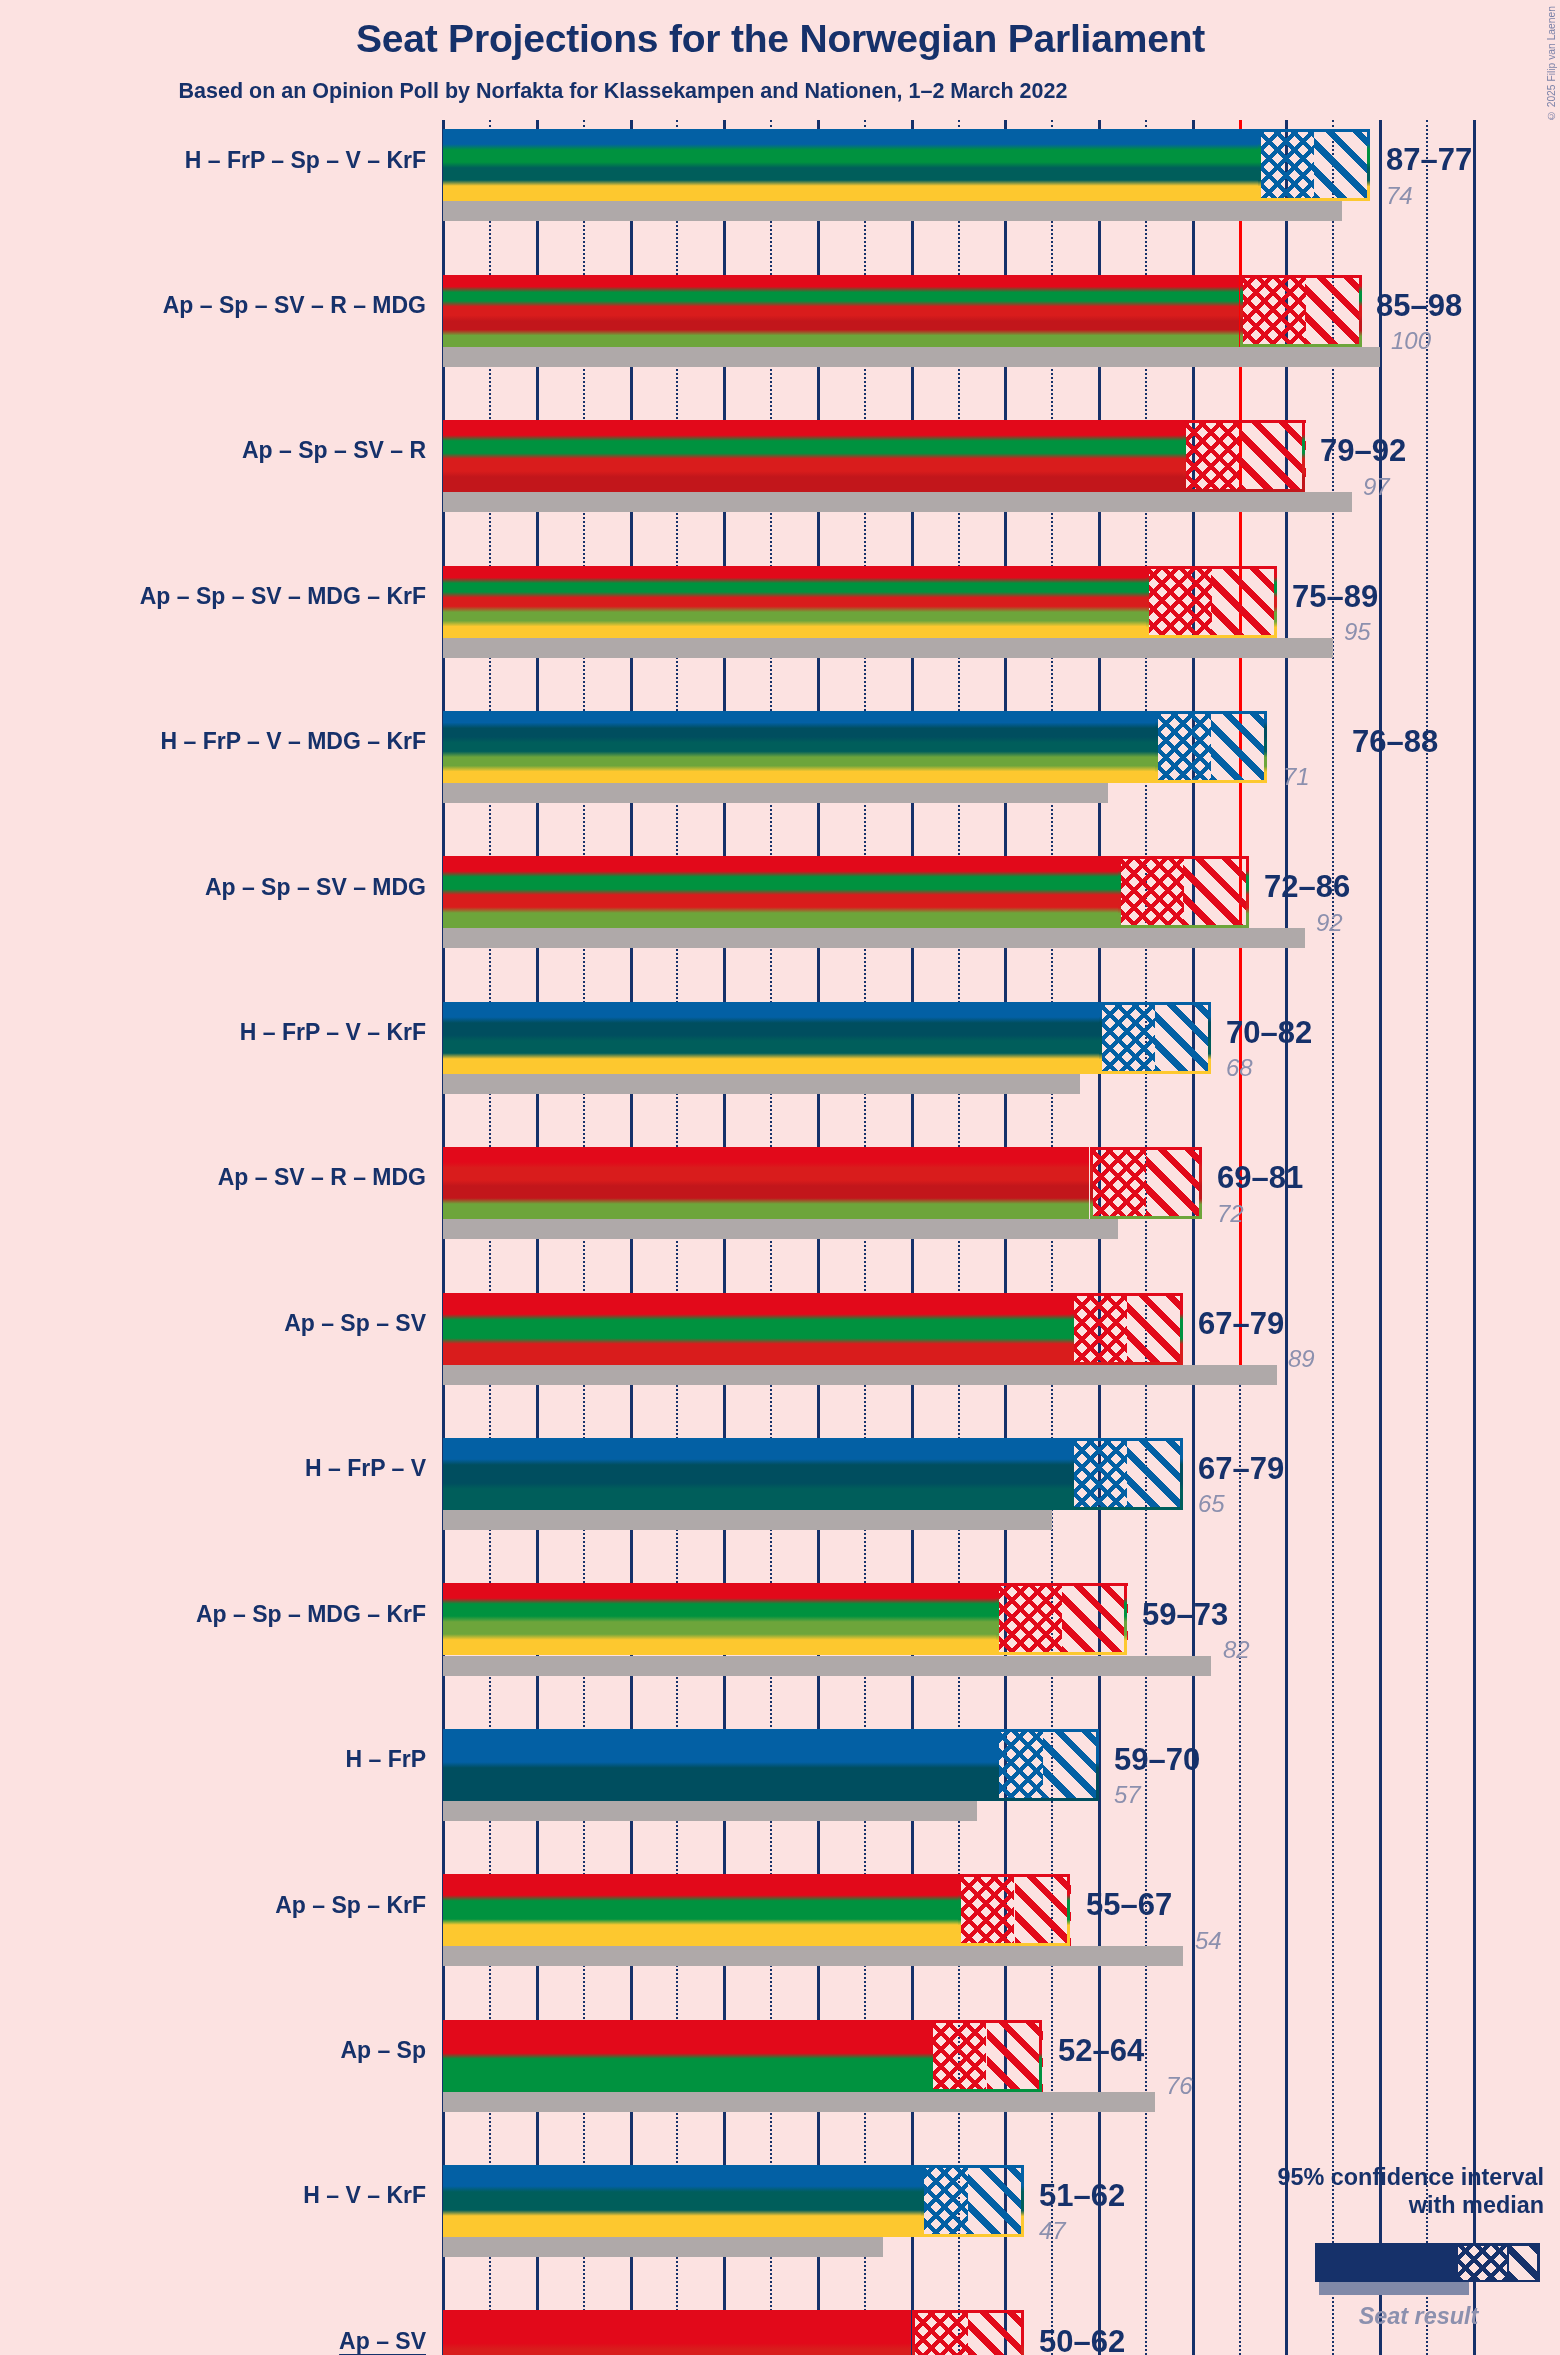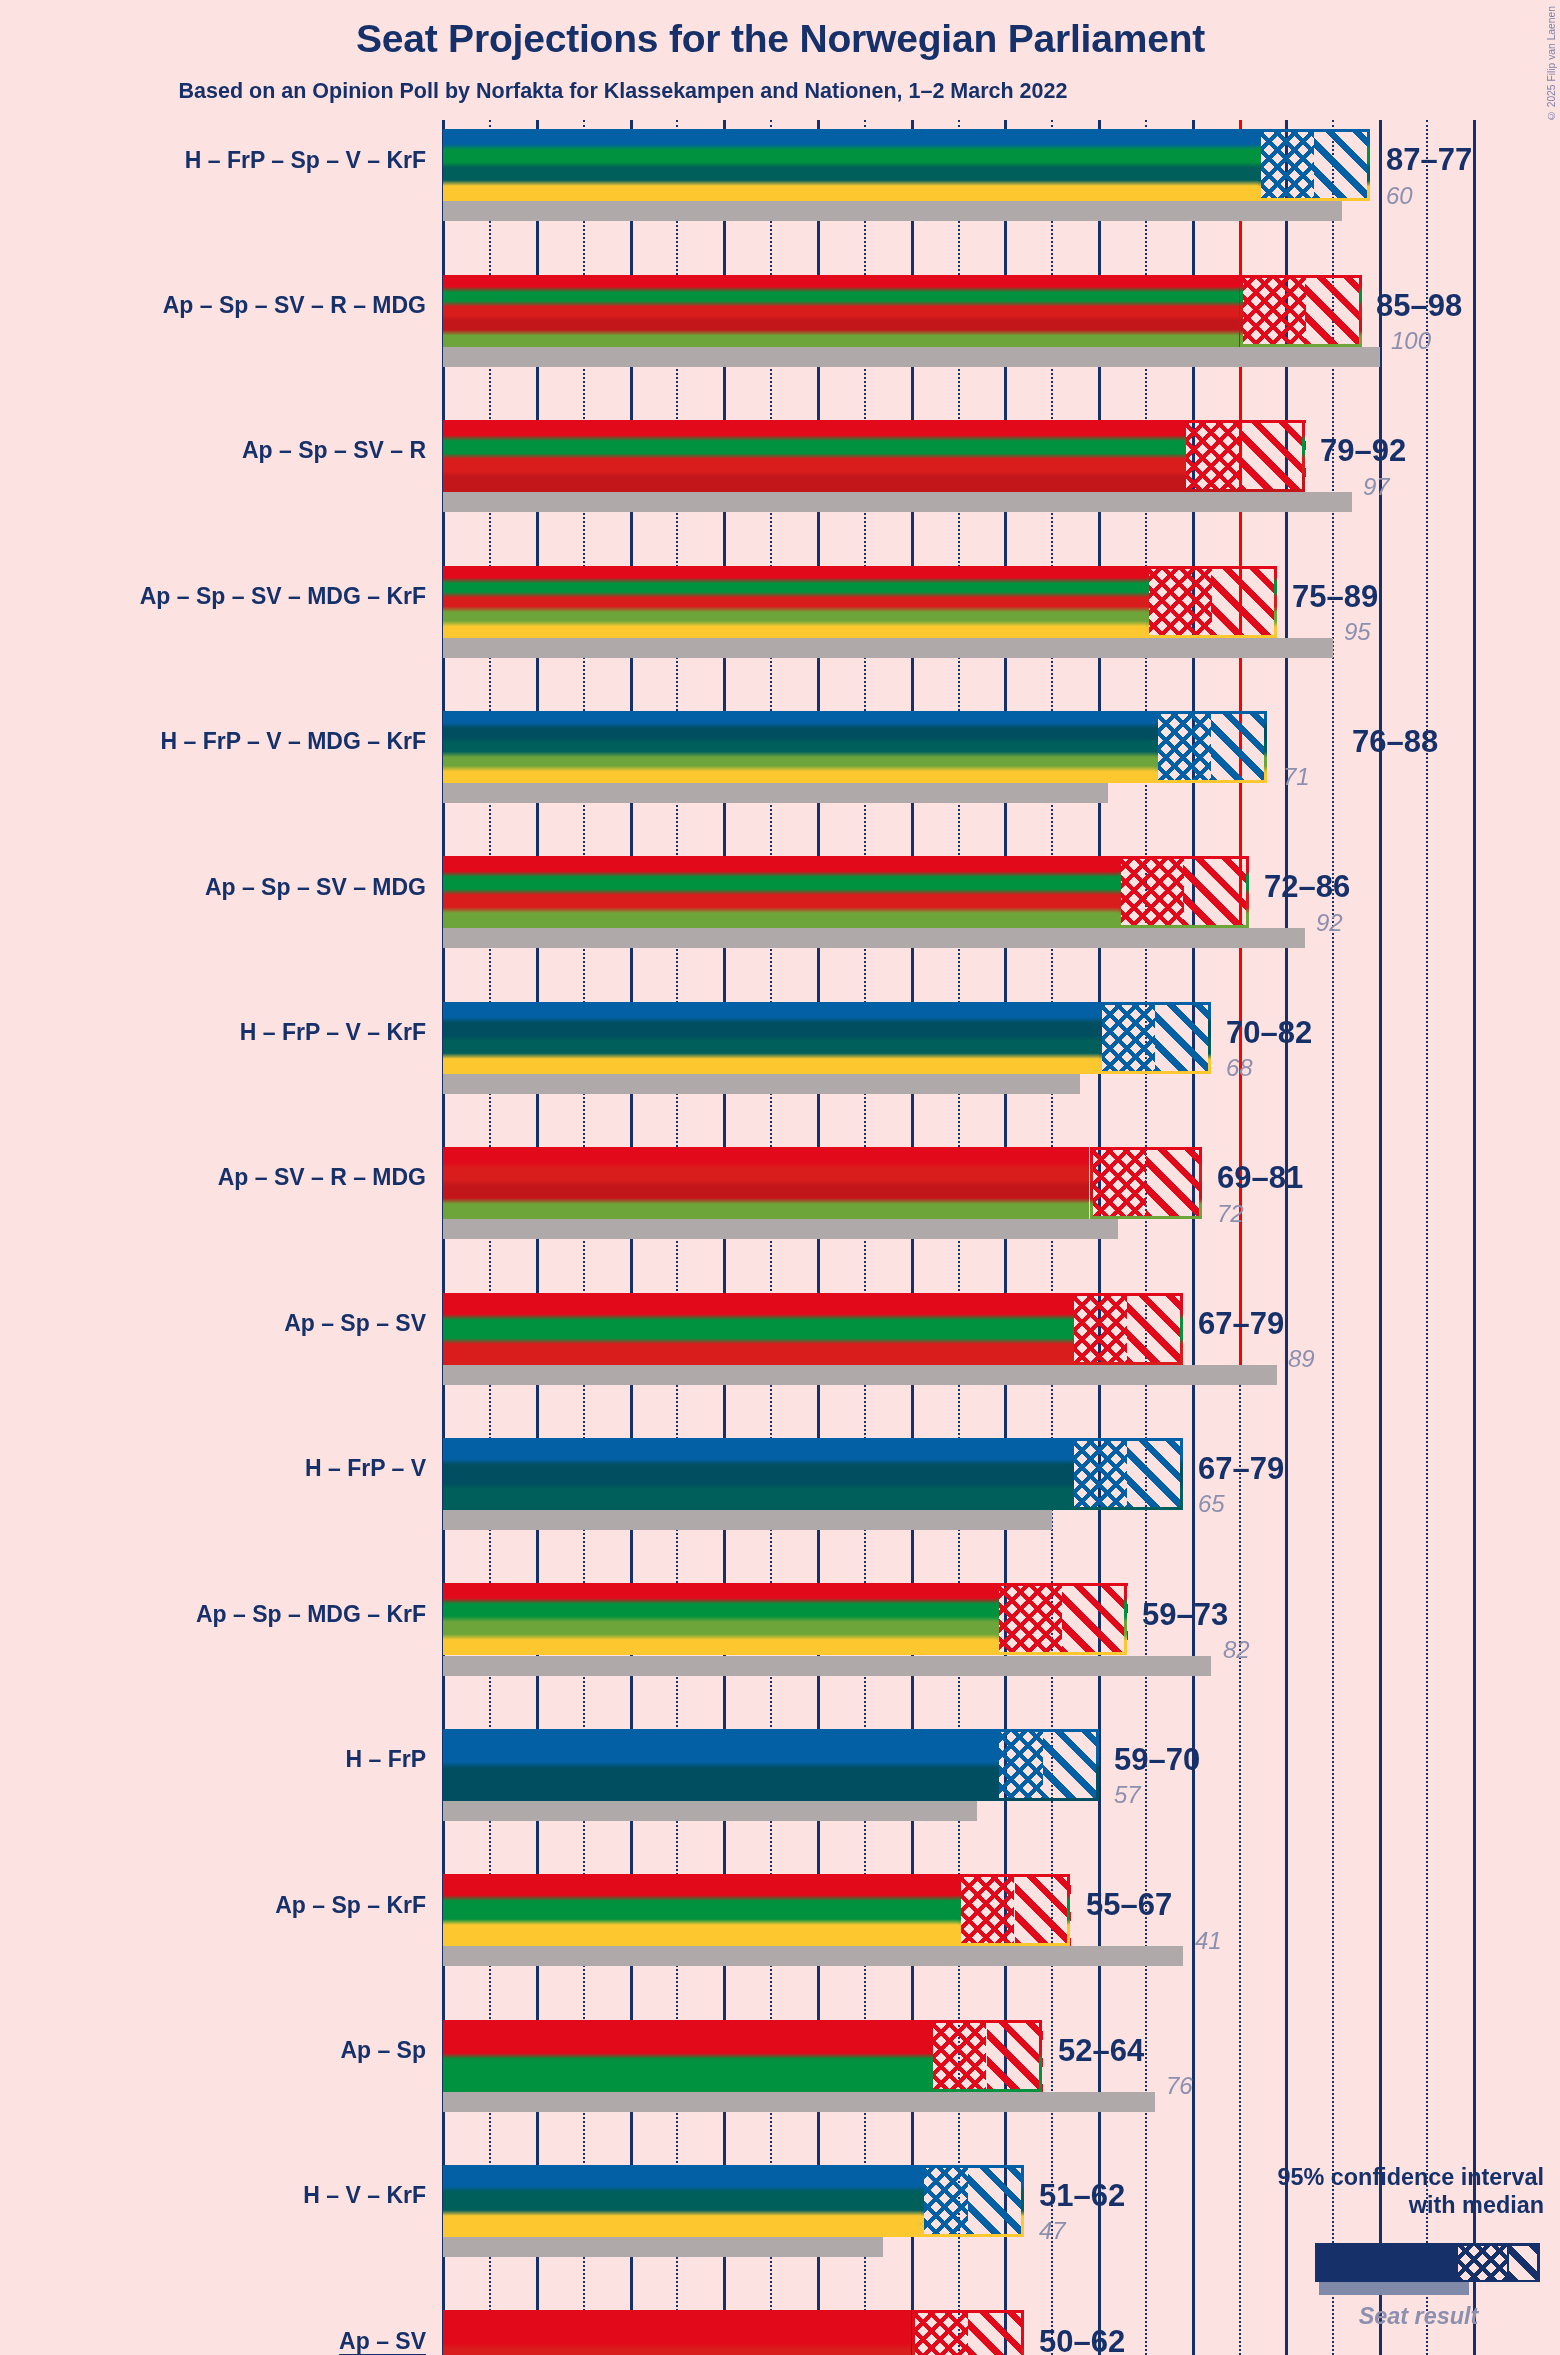--- a/index.html
+++ b/index.html
@@ -109,21 +109,21 @@
       <div class="row" style="top: 0px;">
         <div class="row-label" style="top: 147px; width: 426px; left: 0px;">H – FrP – Sp – V – KrF</div>
         <div class="lastbar" style="left: 443px; top: 201px; width: 899px; height: 19.7px;"></div>
         <div class="mainbar" style="left: 443px; top: 129px; width: 815px; height: 72px;">
           <div class="grad" style="background: linear-gradient(rgb(3, 96, 164) 0%, rgb(3, 96, 164) 21%, rgb(0, 146, 63) 29%, rgb(0, 146, 63) 46%, rgb(0, 94, 91) 54%, rgb(0, 94, 91) 71%, rgb(253, 200, 47) 79%, rgb(253, 200, 47) 100%);"></div>
         </div>
         <div class="ci-cross" style="left: 1258px; top: 129px; width: 56px; height: 72px; background-image: repeating-linear-gradient(45deg, rgb(3, 96, 164) 0px, rgb(3, 96, 164) 3.7px, transparent 3.7px, transparent 12px), repeating-linear-gradient(-45deg, rgb(3, 96, 164) 0px, rgb(3, 96, 164) 3.7px, transparent 3.7px, transparent 12px);"></div>
         <div class="ci-diag" style="left: 1314px; top: 129px; width: 56px; height: 72px; background-image: repeating-linear-gradient(45deg, rgb(3, 96, 164) 0px, rgb(3, 96, 164) 6.6px, transparent 6.6px, transparent 19px);"></div>
         <div class="ci-box" style="left: 1258px; top: 129px; width: 112px; height: 72px; border-width: 3.7px; border-style: solid; border-color: rgb(3, 96, 164); border-image: linear-gradient(rgb(3, 96, 164) 0%, rgb(3, 96, 164) 21%, rgb(0, 146, 63) 29%, rgb(0, 146, 63) 46%, rgb(0, 94, 91) 54%, rgb(0, 94, 91) 71%, rgb(253, 200, 47) 79%, rgb(253, 200, 47) 100%) 4 / 1 / 0 stretch;"></div>
         <div class="valrange" style="left: 1386px; top: 142px;">87–77</div>
-        <div class="vallast" style="left: 1386px; top: 182px;">60</div>
+        <div class="vallast" style="left: 1386px; top: 182px;">74</div>
       </div>
       <div class="row" style="top: 0px;">
         <div class="row-label" style="top: 292px; width: 426px; left: 0px;">Ap – Sp – SV – R – MDG</div>
         <div class="lastbar" style="left: 443px; top: 347px; width: 937px; height: 19.7px;"></div>
         <div class="mainbar" style="left: 443px; top: 275px; width: 796px; height: 72px;">
           <div class="grad" style="background: linear-gradient(rgb(226, 9, 26) 0%, rgb(226, 9, 26) 16%, rgb(0, 146, 63) 24%, rgb(0, 146, 63) 36%, rgb(217, 28, 28) 44%, rgb(217, 28, 28) 56%, rgb(194, 22, 27) 64%, rgb(194, 22, 27) 76%, rgb(109, 165, 59) 84%, rgb(109, 165, 59) 100%);"></div>
         </div>
         <div class="ci-cross" style="left: 1240px; top: 275px; width: 66px; height: 72px; background-image: repeating-linear-gradient(45deg, rgb(226, 9, 26) 0px, rgb(226, 9, 26) 3.7px, transparent 3.7px, transparent 12px), repeating-linear-gradient(-45deg, rgb(226, 9, 26) 0px, rgb(226, 9, 26) 3.7px, transparent 3.7px, transparent 12px);"></div>
         <div class="ci-diag" style="left: 1305px; top: 275px; width: 56px; height: 72px; background-image: repeating-linear-gradient(45deg, rgb(226, 9, 26) 0px, rgb(226, 9, 26) 6.6px, transparent 6.6px, transparent 19px);"></div>
         <div class="ci-box" style="left: 1240px; top: 275px; width: 122px; height: 72px; border-width: 3.7px; border-style: solid; border-color: rgb(226, 9, 26); border-image: linear-gradient(rgb(226, 9, 26) 0%, rgb(226, 9, 26) 16%, rgb(0, 146, 63) 24%, rgb(0, 146, 63) 36%, rgb(217, 28, 28) 44%, rgb(217, 28, 28) 56%, rgb(194, 22, 27) 64%, rgb(194, 22, 27) 76%, rgb(109, 165, 59) 84%, rgb(109, 165, 59) 100%) 4 / 1 / 0 stretch;"></div>
@@ -253,21 +253,21 @@
       <div class="row" style="top: 0px;">
         <div class="row-label" style="top: 1892px; width: 426px; left: 0px;">Ap – Sp – KrF</div>
         <div class="lastbar" style="left: 443px; top: 1946px; width: 740px; height: 19.7px;"></div>
         <div class="mainbar" style="left: 443px; top: 1874px; width: 515px; height: 72px;">
           <div class="grad" style="background: linear-gradient(rgb(226, 9, 26) 0%, rgb(226, 9, 26) 29.33%, rgb(0, 146, 63) 37.33%, rgb(0, 146, 63) 62.67%, rgb(253, 200, 47) 70.67%, rgb(253, 200, 47) 100%);"></div>
         </div>
         <div class="ci-cross" style="left: 958px; top: 1874px; width: 56px; height: 72px; background-image: repeating-linear-gradient(45deg, rgb(226, 9, 26) 0px, rgb(226, 9, 26) 3.7px, transparent 3.7px, transparent 12px), repeating-linear-gradient(-45deg, rgb(226, 9, 26) 0px, rgb(226, 9, 26) 3.7px, transparent 3.7px, transparent 12px);"></div>
         <div class="ci-diag" style="left: 1015px; top: 1874px; width: 56px; height: 72px; background-image: repeating-linear-gradient(45deg, rgb(226, 9, 26) 0px, rgb(226, 9, 26) 6.6px, transparent 6.6px, transparent 19px);"></div>
         <div class="ci-box" style="left: 958px; top: 1874px; width: 112px; height: 72px; border-width: 3.7px; border-style: solid; border-color: rgb(226, 9, 26); border-image: linear-gradient(rgb(226, 9, 26) 0%, rgb(226, 9, 26) 29.33%, rgb(0, 146, 63) 37.33%, rgb(0, 146, 63) 62.67%, rgb(253, 200, 47) 70.67%, rgb(253, 200, 47) 100%) 4 / 1 / 0 stretch;"></div>
         <div class="valrange" style="left: 1086px; top: 1887px;">55–67</div>
-        <div class="vallast" style="left: 1195px; top: 1927px;">41</div>
+        <div class="vallast" style="left: 1195px; top: 1927px;">54</div>
       </div>
       <div class="row" style="top: 0px;">
         <div class="row-label" style="top: 2037px; width: 426px; left: 0px;">Ap – Sp</div>
         <div class="lastbar" style="left: 443px; top: 2092px; width: 712px; height: 19.7px;"></div>
         <div class="mainbar" style="left: 443px; top: 2020px; width: 487px; height: 72px;">
           <div class="grad" style="background: linear-gradient(rgb(226, 9, 26) 0%, rgb(226, 9, 26) 46%, rgb(0, 146, 63) 54%, rgb(0, 146, 63) 100%);"></div>
         </div>
         <div class="ci-cross" style="left: 930px; top: 2020px; width: 56px; height: 72px; background-image: repeating-linear-gradient(45deg, rgb(226, 9, 26) 0px, rgb(226, 9, 26) 3.7px, transparent 3.7px, transparent 12px), repeating-linear-gradient(-45deg, rgb(226, 9, 26) 0px, rgb(226, 9, 26) 3.7px, transparent 3.7px, transparent 12px);"></div>
         <div class="ci-diag" style="left: 987px; top: 2020px; width: 56px; height: 72px; background-image: repeating-linear-gradient(45deg, rgb(226, 9, 26) 0px, rgb(226, 9, 26) 6.6px, transparent 6.6px, transparent 19px);"></div>
         <div class="ci-box" style="left: 930px; top: 2020px; width: 112px; height: 72px; border-width: 3.7px; border-style: solid; border-color: rgb(226, 9, 26); border-image: linear-gradient(rgb(226, 9, 26) 0%, rgb(226, 9, 26) 46%, rgb(0, 146, 63) 54%, rgb(0, 146, 63) 100%) 4 / 1 / 0 stretch;"></div>

